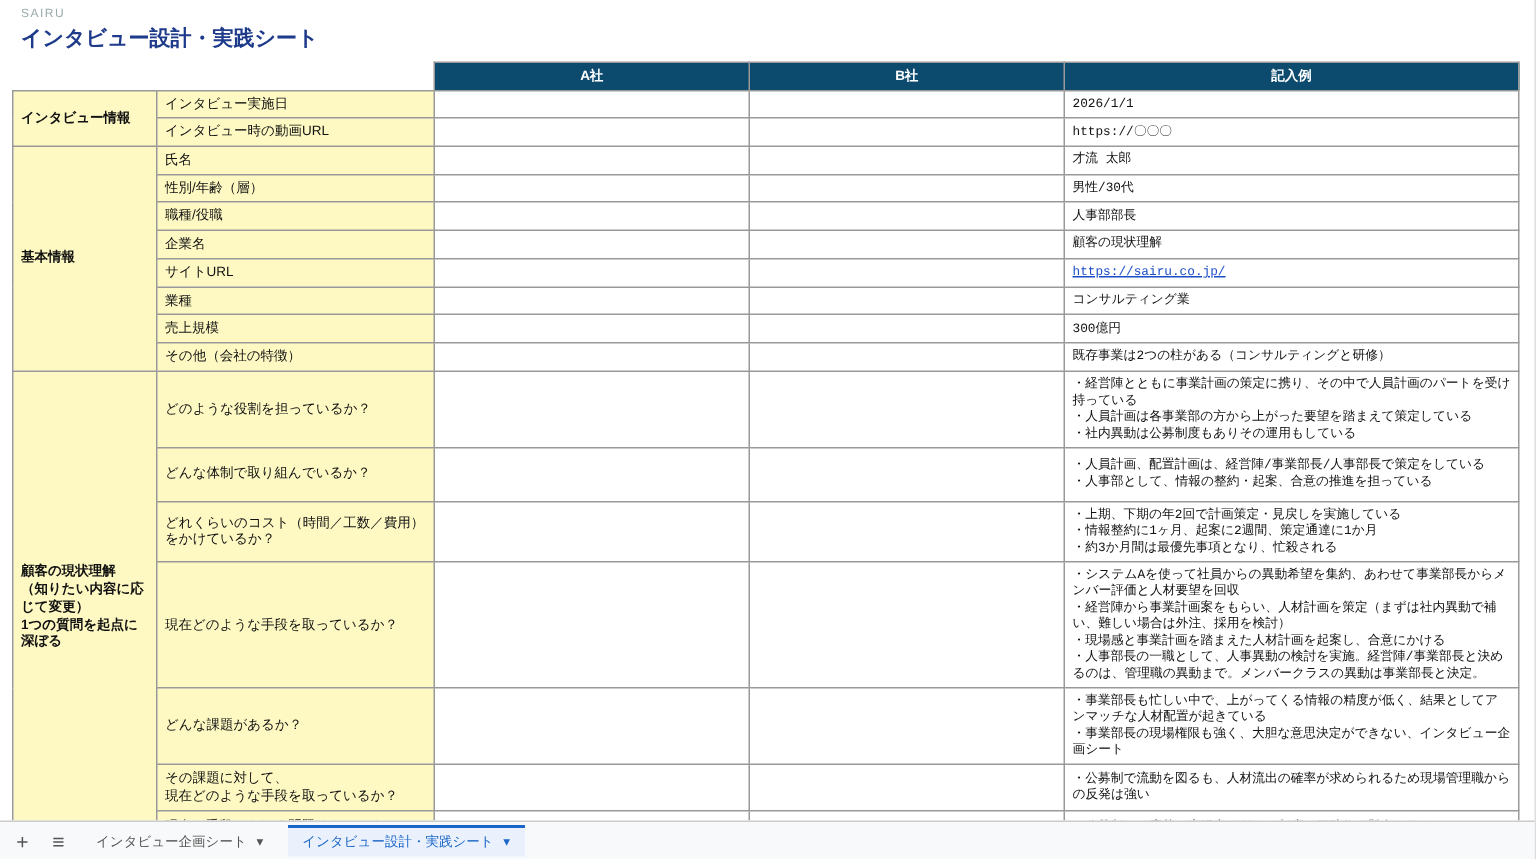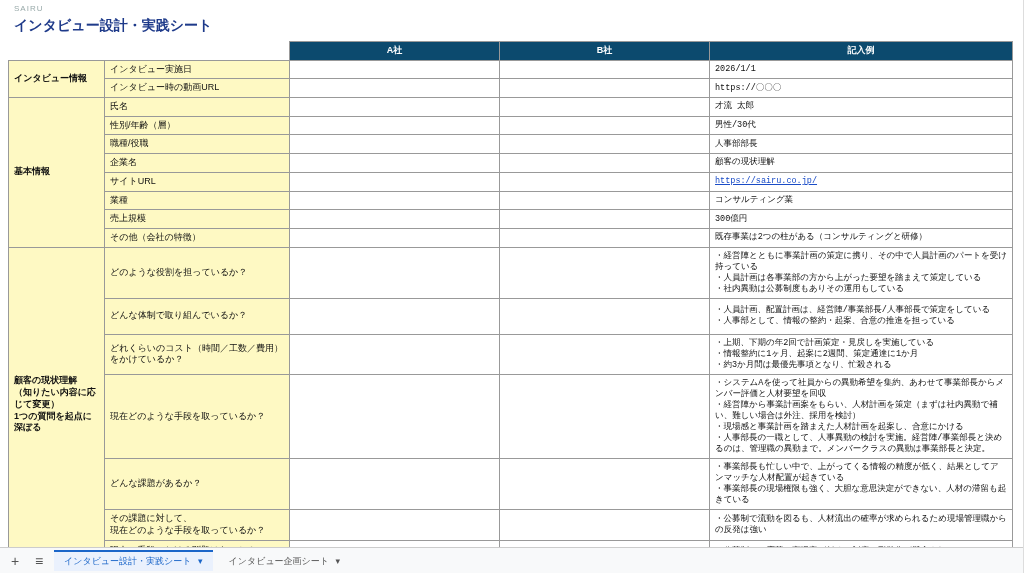--- a/index.html
+++ b/index.html
@@ -167,21 +167,21 @@
               </ul>
             </td>
           </tr>
           <tr style="height: 40px;">
             <td class="q">どんな課題があるか？</td>
             <td></td>
             <td></td>
             <td class="ex">
               <ul>
                 <li>事業部長も忙しい中で、上がってくる情報の精度が低く、結果としてアンマッチな人材配置が起きている</li>
-                <li>事業部長の現場権限も強く、大胆な意思決定ができない、人材の滞留も起きている</li>
+                <li>事業部長の現場権限も強く、大胆な意思決定ができない、インタビュー企画シート</li>
               </ul>
             </td>
           </tr>
           <tr style="height: 26px;">
             <td class="q">その課題に対して、<br>現在どのような手段を取っているか？</td>
             <td></td>
             <td></td>
             <td class="ex">
               <ul>
                 <li>公募制で流動を図るも、人材流出の確率が求められるため現場管理職からの反発は強い</li>
@@ -198,22 +198,22 @@
               </ul>
             </td>
           </tr>
         </tbody>
     </table>
   </div>
 
   <div class="tabbar">
     <button class="tab-add">+</button>
     <button class="tab-menu">≡</button>
+    <div class="tab">
+      <span>インタビュー企画シート</span>
+      <span class="tab-caret">▾</span>
+    </div>
     <div class="tab active">
       <span>インタビュー設計・実践シート</span>
       <span class="tab-caret">▾</span>
     </div>
-    <div class="tab">
-      <span>インタビュー企画シート</span>
-      <span class="tab-caret">▾</span>
-    </div>
   </div>
 </div>
 
 </body></html>

